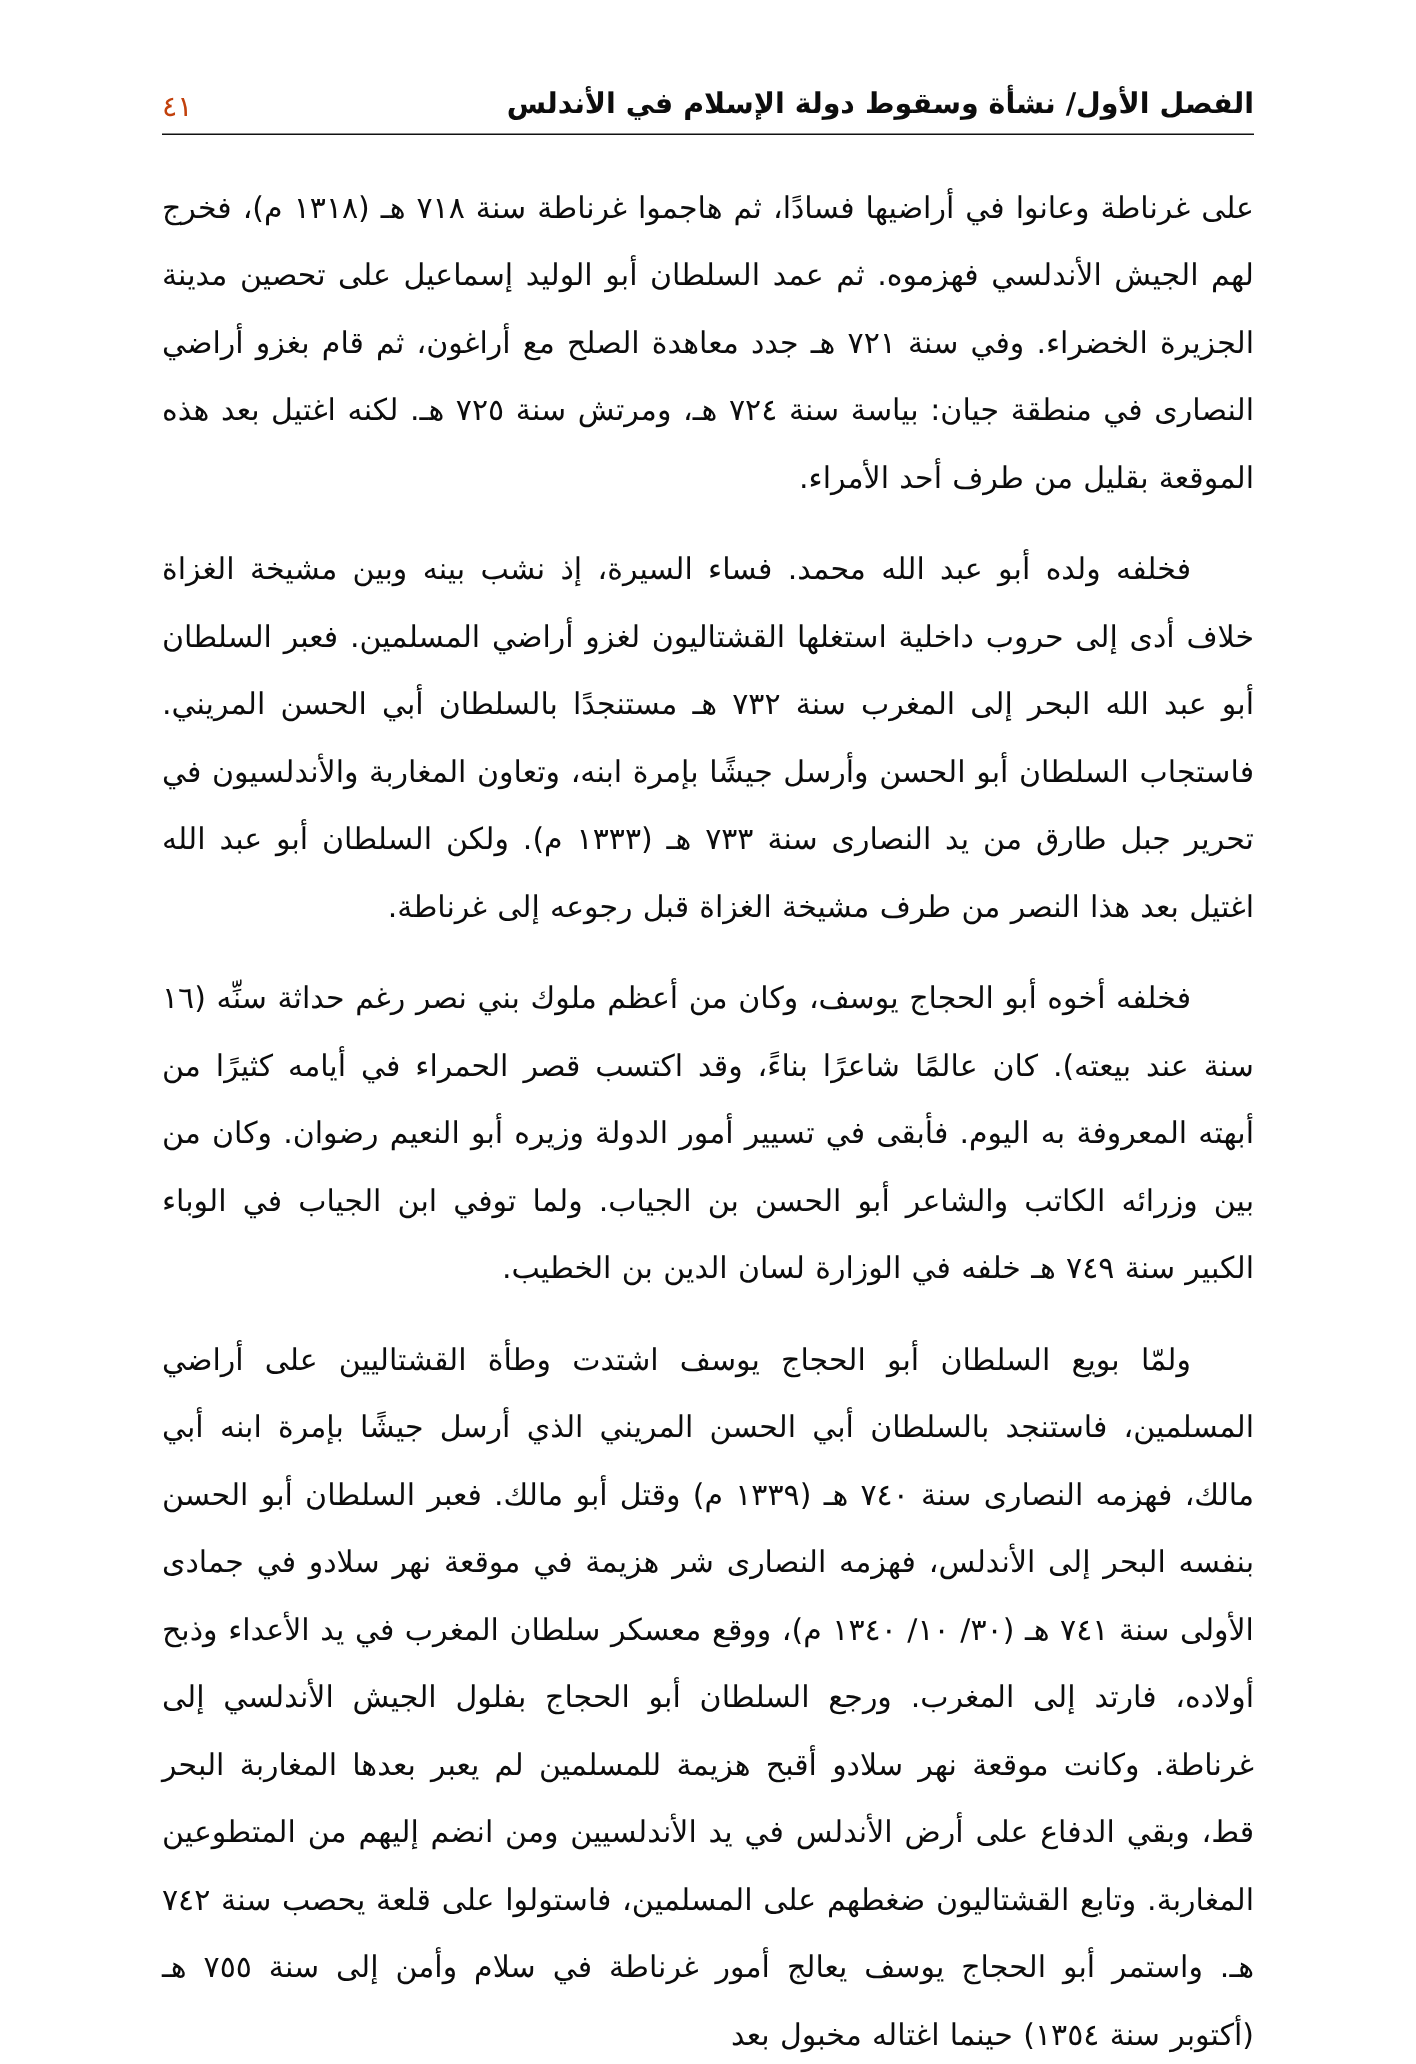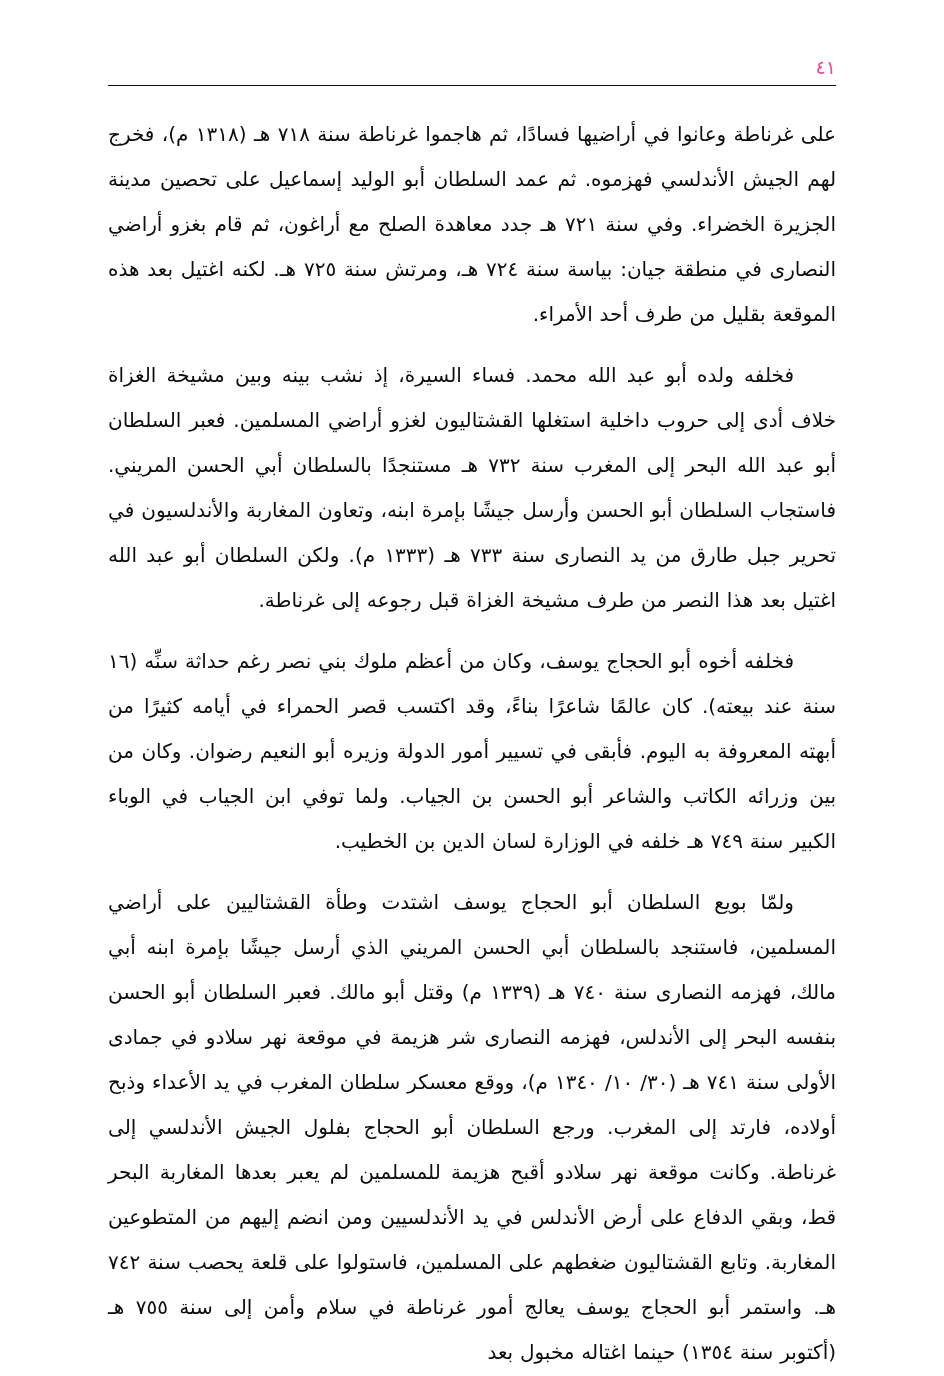--- a/index.html
+++ b/index.html
@@ -40,21 +40,21 @@
     font-size: 19px;
     line-height: 1.4;
     color: #0d0d0d;
     letter-spacing: 0;
     white-space: nowrap;
   }
   .header-page-number {
     font-family: "DejaVu Sans", sans-serif;
     font-size: 19px;
     font-weight: 400;
-    color: #ec4899;
+    color: #c2410c;
     direction: rtl;
     padding-bottom: 1px;
   }
   
   .body-text {
     margin-top: 26px;
     direction: rtl;
     text-align: justify;
     text-justify: inter-word;
   }
@@ -75,20 +75,21 @@
     margin-bottom: 0;
   }
 </style>
 </head>
 <body>
 
 <div class="page">
   <div class="page-inner">
 
     <div class="header">
+      <div class="header-title">الفصل الأول/ نشأة وسقوط دولة الإسلام في الأندلس</div>
       <div class="header-page-number">٤١</div>
     </div>
 
     <div class="body-text">
       <p class="para">على غرناطة وعانوا في أراضيها فسادًا، ثم هاجموا غرناطة سنة ٧١٨ هـ (١٣١٨ م)، فخرج لهم الجيش الأندلسي فهزموه. ثم عمد السلطان أبو الوليد إسماعيل على تحصين مدينة الجزيرة الخضراء. وفي سنة ٧٢١ هـ جدد معاهدة الصلح مع أراغون، ثم قام بغزو أراضي النصارى في منطقة جيان: بياسة سنة ٧٢٤ هـ، ومرتش سنة ٧٢٥ هـ. لكنه اغتيل بعد هذه الموقعة بقليل من طرف أحد الأمراء.</p>
       <p class="para indent">فخلفه ولده أبو عبد الله محمد. فساء السيرة، إذ نشب بينه وبين مشيخة الغزاة خلاف أدى إلى حروب داخلية استغلها القشتاليون لغزو أراضي المسلمين. فعبر السلطان أبو عبد الله البحر إلى المغرب سنة ٧٣٢ هـ مستنجدًا بالسلطان أبي الحسن المريني. فاستجاب السلطان أبو الحسن وأرسل جيشًا بإمرة ابنه، وتعاون المغاربة والأندلسيون في تحرير جبل طارق من يد النصارى سنة ٧٣٣ هـ (١٣٣٣ م). ولكن السلطان أبو عبد الله اغتيل بعد هذا النصر من طرف مشيخة الغزاة قبل رجوعه إلى غرناطة.</p>
       <p class="para indent">فخلفه أخوه أبو الحجاج يوسف، وكان من أعظم ملوك بني نصر رغم حداثة سنِّه (١٦ سنة عند بيعته). كان عالمًا شاعرًا بناءً، وقد اكتسب قصر الحمراء في أيامه كثيرًا من أبهته المعروفة به اليوم. فأبقى في تسيير أمور الدولة وزيره أبو النعيم رضوان. وكان من بين وزرائه الكاتب والشاعر أبو الحسن بن الجياب. ولما توفي ابن الجياب في الوباء الكبير سنة ٧٤٩ هـ خلفه في الوزارة لسان الدين بن الخطيب.</p>
       <p class="para indent">ولمّا بويع السلطان أبو الحجاج يوسف اشتدت وطأة القشتاليين على أراضي المسلمين، فاستنجد بالسلطان أبي الحسن المريني الذي أرسل جيشًا بإمرة ابنه أبي مالك، فهزمه النصارى سنة ٧٤٠ هـ (١٣٣٩ م) وقتل أبو مالك. فعبر السلطان أبو الحسن بنفسه البحر إلى الأندلس، فهزمه النصارى شر هزيمة في موقعة نهر سلادو في جمادى الأولى سنة ٧٤١ هـ (٣٠/ ١٠/ ١٣٤٠ م)، ووقع معسكر سلطان المغرب في يد الأعداء وذبح أولاده، فارتد إلى المغرب. ورجع السلطان أبو الحجاج بفلول الجيش الأندلسي إلى غرناطة. وكانت موقعة نهر سلادو أقبح هزيمة للمسلمين لم يعبر بعدها المغاربة البحر قط، وبقي الدفاع على أرض الأندلس في يد الأندلسيين ومن انضم إليهم من المتطوعين المغاربة. وتابع القشتاليون ضغطهم على المسلمين، فاستولوا على قلعة يحصب سنة ٧٤٢ هـ. واستمر أبو الحجاج يوسف يعالج أمور غرناطة في سلام وأمن إلى سنة ٧٥٥ هـ (أكتوبر سنة ١٣٥٤) حينما اغتاله مخبول بعد</p>
     </div>
 

